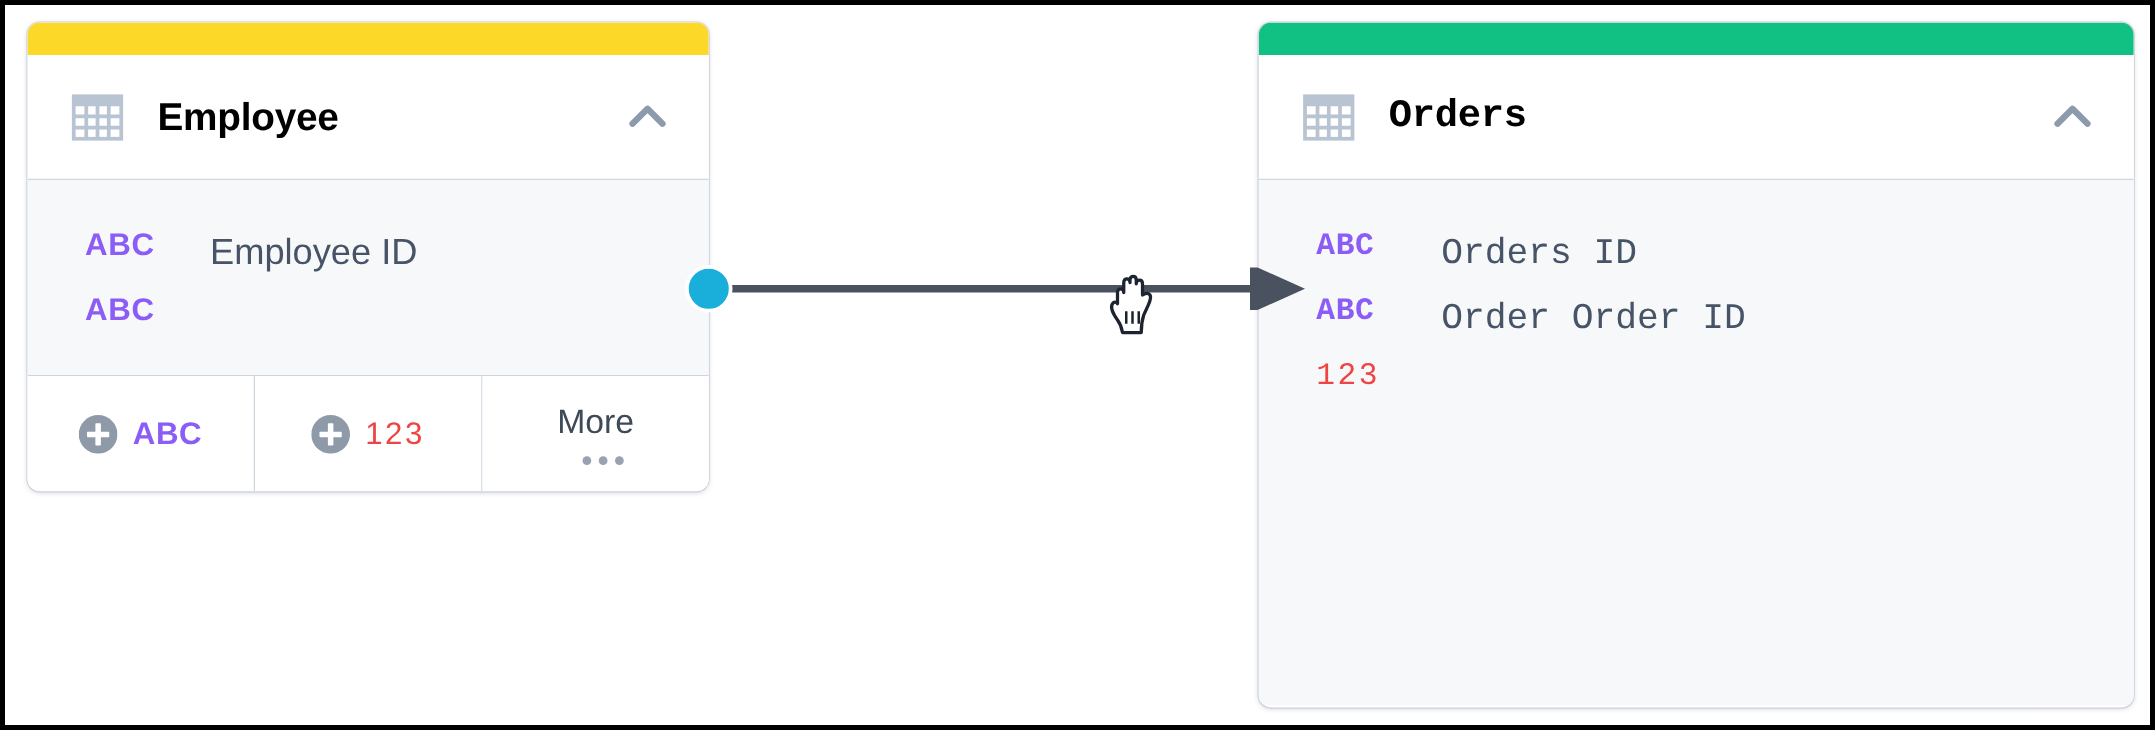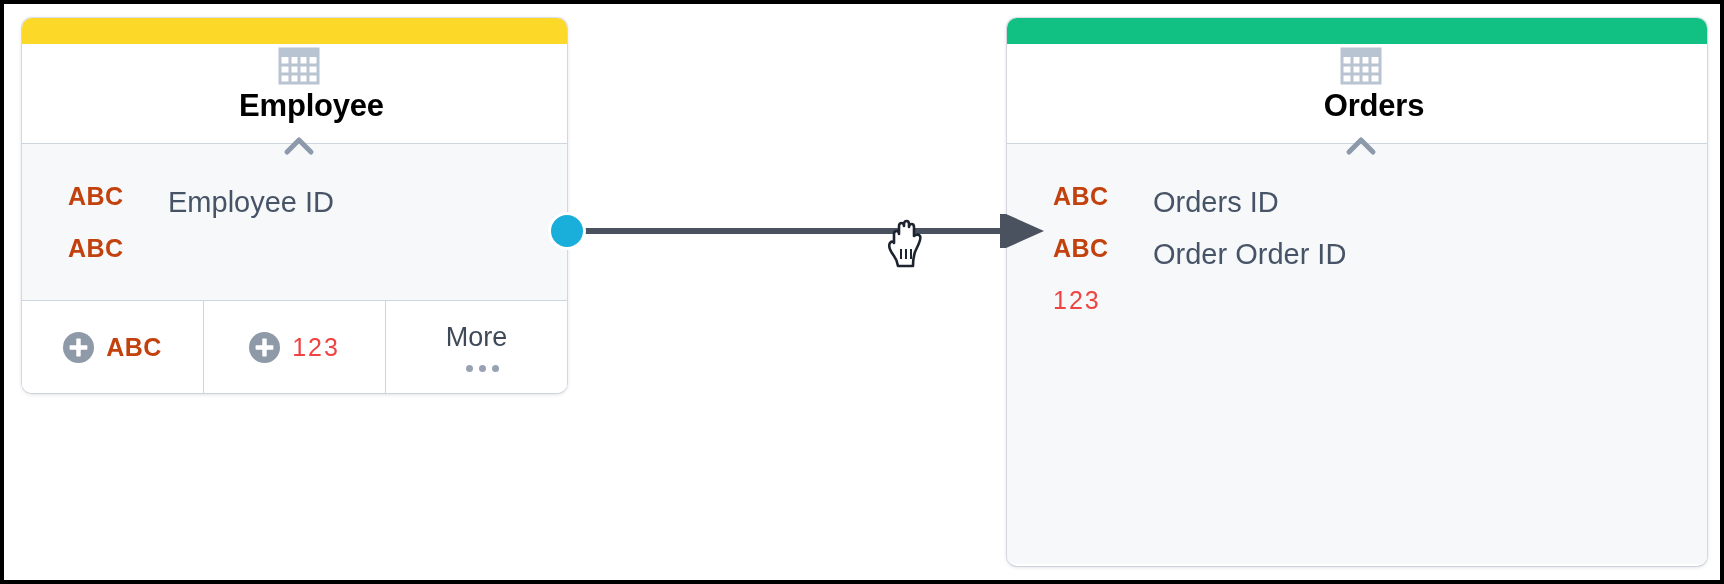--- a/index.html
+++ b/index.html
@@ -34,21 +34,20 @@
     width: 100%;
   }
   .card-header {
     height: 100px;
     display: flex;
     align-items: center;
     padding: 0 26px 0 34px;
     background: #ffffff;
     border-bottom: 1px solid #cdd5df;
     box-sizing: border-box;
-    flex-direction: column;
   }
   .grid-icon {
     width: 44px;
     height: 44px;
     flex: 0 0 44px;
     display: block;
   }
   .card-title {
     font-size: 31px;
     font-weight: bold;
@@ -79,21 +78,21 @@
     padding: 0 0 0 46px;
     box-sizing: border-box;
   }
   .field-type {
     font-size: 25px;
     font-weight: bold;
     letter-spacing: 0.5px;
     flex: 0 0 86px;
     white-space: nowrap;
   }
-  .type-abc { color: #c2410c; }
+  .type-abc { color: #8b5cf6; }
   .type-123 { color: #ef4444; font-weight: normal; letter-spacing: 2px; }
   .field-name {
     font-size: 29px;
     color: #475467;
     margin-left: 14px;
     white-space: nowrap;
     margin-top: 12px;
   }
 
   
@@ -235,21 +234,21 @@
         <span class="more-label">More</span>
         <span class="more-dots">
           <i></i>
             <i></i>
             <i></i>
         </span>
       </div>
     </div>
   </div>
 
-  <div class="entity-card" id="card-orders" style="left:1003px; top:14px; width:700px; height:548px;">
+  <div class="entity-card" id="card-orders" style="left:1003px; top:14px; width:700px; height:548px;font-family:Liberation Mono, monospace;">
 
     <div class="card-accent" style="background: rgb(16, 193, 131);"></div>
 
     <div class="card-header">
       <span class="grid-icon">
         <svg viewBox="0 0 44 44" width="44" height="44" aria-hidden="true">
           <rect x="3" y="5" width="38" height="34" fill="none" stroke="#b9c4d2" stroke-width="3"></rect>
           <rect x="3" y="5" width="38" height="8" fill="#b9c4d2"></rect>
           <line x1="3" y1="21" x2="41" y2="21" stroke="#b9c4d2" stroke-width="3"></line>
           <line x1="3" y1="30" x2="41" y2="30" stroke="#b9c4d2" stroke-width="3"></line>

